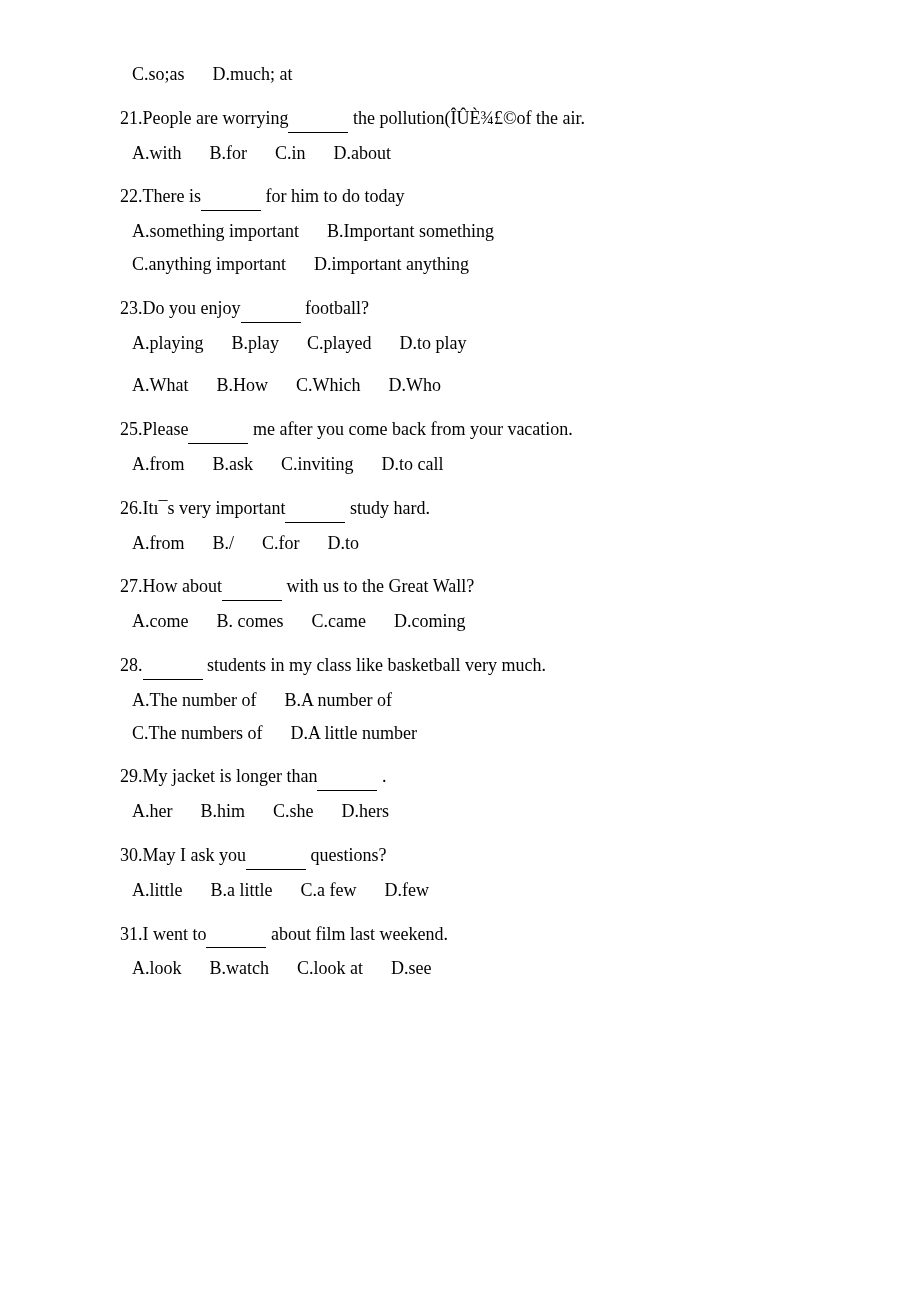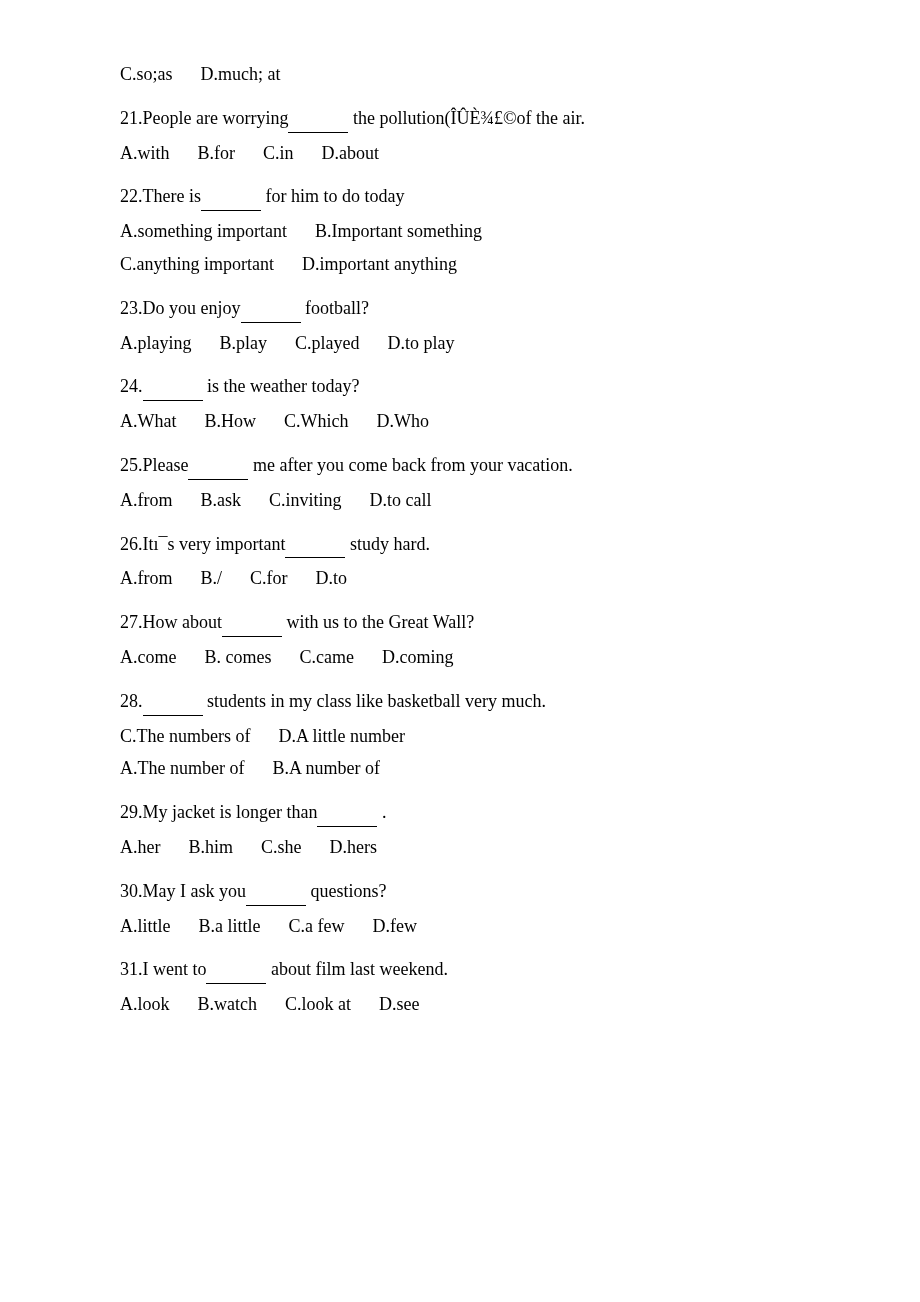--- a/index.html
+++ b/index.html
@@ -24,20 +24,21 @@
       margin-bottom: 6px;
     }
     .question-number {
       font-weight: normal;
     }
     .options-row {
       margin-bottom: 4px;
       display: flex;
       flex-wrap: wrap;
       gap: 4px 28px;
+      margin-left: 12px;
     }
     .option {
       white-space: nowrap;
     }
     .blank {
       display: inline-block;
       border-bottom: 1px solid #000;
       min-width: 60px;
       vertical-align: bottom;
     }
@@ -76,21 +77,20 @@
     <div class="question-block">
       <div class="question-text"><span class="question-number">23.</span>Do you enjoy<span class="blank">&nbsp;&nbsp;&nbsp;&nbsp;&nbsp;&nbsp;</span> <span>football?</span></div>
       <div class="options-row">
         <span class="option">A.playing</span>
         <span class="option">B.play</span>
         <span class="option">C.played</span>
         <span class="option">D.to play</span>
       </div>
     </div>
     <div class="question-block">
-      <div class="question-text"><span class="question-number">24.</span><span class="blank">&nbsp;&nbsp;&nbsp;&nbsp;&nbsp;&nbsp;</span> <span>is the weather today?</span></div>
       <div class="options-row">
         <span class="option">A.What</span>
         <span class="option">B.How</span>
         <span class="option">C.Which</span>
         <span class="option">D.Who</span>
       </div>
     </div>
     <div class="question-block">
       <div class="question-text"><span class="question-number">25.</span>Please<span class="blank">&nbsp;&nbsp;&nbsp;&nbsp;&nbsp;&nbsp;</span> <span>me after you come back from your vacation.</span></div>
       <div class="options-row">
@@ -114,26 +114,26 @@
       <div class="options-row">
         <span class="option">A.come</span>
         <span class="option">B. comes</span>
         <span class="option">C.came</span>
         <span class="option">D.coming</span>
       </div>
     </div>
     <div class="question-block">
       <div class="question-text"><span class="question-number">28.</span><span class="blank">&nbsp;&nbsp;&nbsp;&nbsp;&nbsp;&nbsp;</span> <span>students in my class like basketball very much.</span></div>
       <div class="options-row">
+        <span class="option">A.The number of</span>
+        <span class="option">B.A number of</span>
+      </div>
+      <div class="options-row">
         <span class="option">C.The numbers of</span>
         <span class="option">D.A little number</span>
-      </div>
-      <div class="options-row">
-        <span class="option">A.The number of</span>
-        <span class="option">B.A number of</span>
       </div>
     </div>
     <div class="question-block">
       <div class="question-text"><span class="question-number">29.</span>My jacket is longer than<span class="blank">&nbsp;&nbsp;&nbsp;&nbsp;&nbsp;&nbsp;</span> <span>.</span></div>
       <div class="options-row">
         <span class="option">A.her</span>
         <span class="option">B.him</span>
         <span class="option">C.she</span>
         <span class="option">D.hers</span>
       </div>

